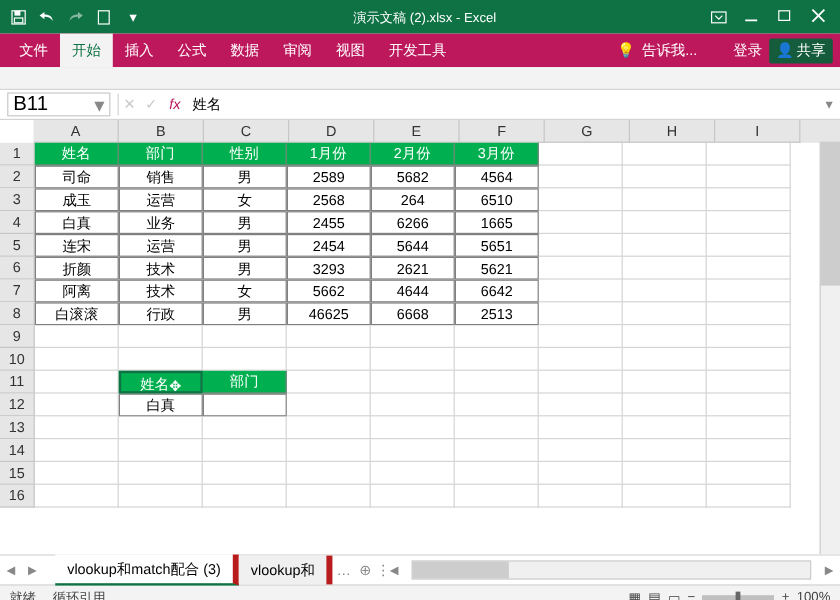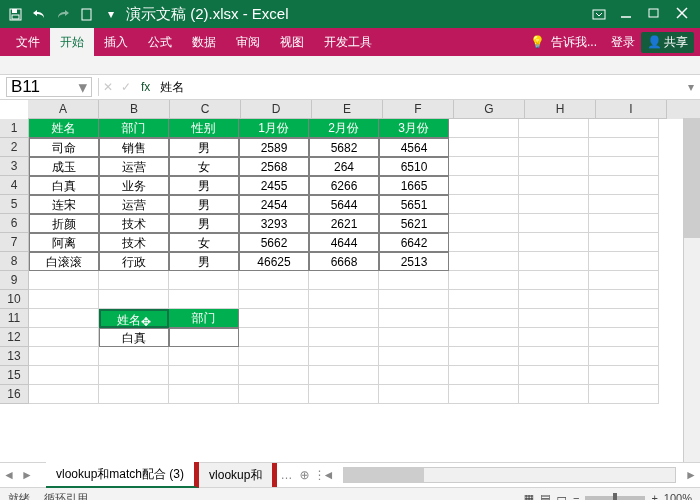--- a/index.html
+++ b/index.html
@@ -1,31 +1,31 @@
 <!DOCTYPE html>
 <html><head>
 <meta charset="utf-8">
 <style>
 body{margin:0;font-family:"Microsoft YaHei",sans-serif;font-size:12px;background:#fff;overflow:hidden;width:700px;height:500px}
 .titlebar{background:#0e7244;height:28px;display:flex;align-items:center;color:#fff}
 .qat{display:flex;align-items:center;gap:10px;padding:0 8px}
 .qat-ico{width:14px;height:14px;display:flex;align-items:center;justify-content:center;cursor:pointer}
-.title-center{flex:1;font-size:15px}
+.title-center{flex:1;text-align:center;font-size:11px}
 .wincontrols{display:flex;gap:14px;padding:0 10px}
 .wc{width:14px;height:14px;cursor:pointer;display:inline-block}
 .ribbon-tabs{background:#be185d;height:28px;display:flex;align-items:center;color:#fff;font-size:12px;padding:0 6px}
 .tab{padding:0 10px;height:28px;display:flex;align-items:center;cursor:pointer}
 .tab.active{background:#f3f3f3;color:#0e7244}
 .rtright{margin-left:auto;display:flex;align-items:center;gap:6px}
 .share{background:#155c3c;padding:2px 6px;border-radius:2px;display:flex;align-items:center;gap:2px}
 .ribbon-body{height:18px;background:#f3f3f3;border-bottom:1px solid #d4d4d4}
 .fbar{height:24px;display:flex;align-items:center;border-bottom:1px solid #d4d4d4;background:#fff}
 .namebox{width:76px;border:1px solid #c8c8c8;margin:0 6px;height:18px;padding:0 4px;font-size:17px;display:flex;align-items:center;background:#fff}
 .fbar .fb-btn{width:18px;text-align:center;color:#777;cursor:pointer}
-.fbar .fx{color:#14532d;padding:0 6px}
+.fbar .fx{font-style:italic;color:#be185d;padding:0 6px}
 .fbar .finput{flex:1;padding:0 4px}
 .fbar .divider{width:1px;height:18px;background:#d4d4d4}
 .grid-wrap{position:relative;height:362px;overflow:hidden}
 .colheads{display:flex;margin-left:28px;background:#e6e6e6}
 .ch{width:70px;height:18px;border-right:1px solid #c6c6c6;border-bottom:1px solid #c6c6c6;text-align:center;font-size:12px;line-height:18px;color:#333}
 .rowhead{width:28px;background:#e6e6e6;border-right:1px solid #c6c6c6;border-bottom:1px solid #c6c6c6;text-align:center;font-size:12px;line-height:19px;color:#333}
 .row{display:flex;height:19px}
 .cell{width:70px;height:19px;border-right:1px solid #d4d4d4;border-bottom:1px solid #d4d4d4;font-size:12px;padding:0 3px;box-sizing:border-box;line-height:19px;overflow:hidden;white-space:nowrap}
 .th{background:#00b050;color:#fff;text-align:center;border-right:1px solid #808080;border-bottom:1px solid #808080}
 .bd{border:1px solid #808080;text-align:center}
@@ -106,21 +106,21 @@
   <div class="tab active">开始</div>
   <div class="tab">插入</div>
   <div class="tab">公式</div>
   <div class="tab">数据</div>
   <div class="tab">审阅</div>
   <div class="tab">视图</div>
   <div class="tab">开发工具</div>
   <div class="rtright">
     <span>💡</span>
     <span>告诉我...</span>
-    <span style="margin-left:8px">登录</span>
+    <span style="margin-left:24px">登录</span>
     <span class="share">
         <span>👤</span>
         <span>共享</span>
       </span>
   </div>
 </div>
 <div class="ribbon-body"></div>
 
 <div class="fbar">
   <div class="namebox">
@@ -299,20 +299,32 @@
         <div class="cell"></div>
         <div class="cell"></div>
         <div class="cell"></div>
         <div class="cell"></div>
         <div class="cell"></div>
         <div class="cell"></div>
         <div class="cell"></div>
         <div class="cell"></div>
       </div>
       <div class="row">
+        <div class="rowhead">14</div>
+        <div class="cell"></div>
+        <div class="cell"></div>
+        <div class="cell"></div>
+        <div class="cell"></div>
+        <div class="cell"></div>
+        <div class="cell"></div>
+        <div class="cell"></div>
+        <div class="cell"></div>
+        <div class="cell"></div>
+      </div>
+      <div class="row">
         <div class="rowhead">15</div>
         <div class="cell"></div>
         <div class="cell"></div>
         <div class="cell"></div>
         <div class="cell"></div>
         <div class="cell"></div>
         <div class="cell"></div>
         <div class="cell"></div>
         <div class="cell"></div>
         <div class="cell"></div>

